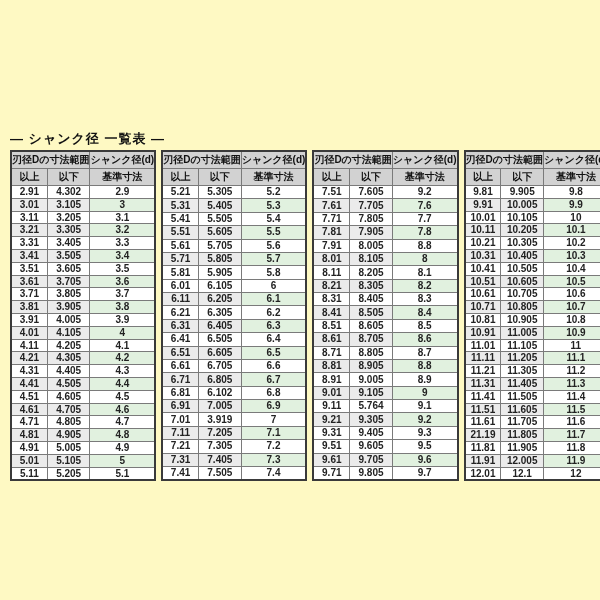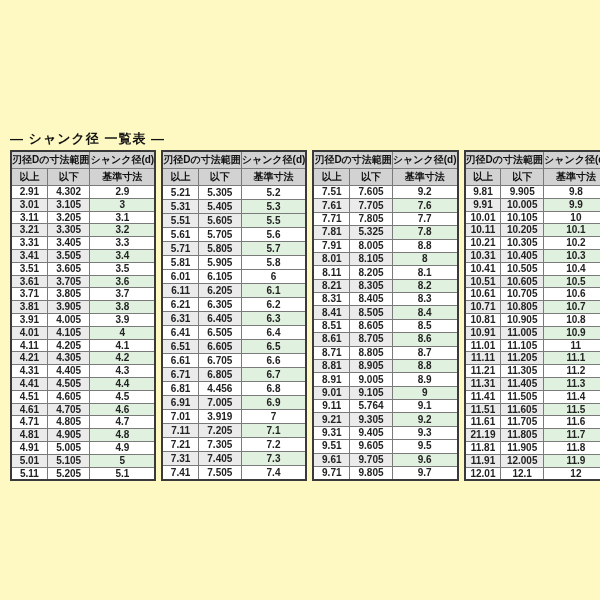--- a/index.html
+++ b/index.html
@@ -226,20 +226,25 @@
           <tr>
             <td class="cell-min">5.21</td>
             <td class="cell-max">5.305</td>
             <td class="cell-std">5.2</td>
           </tr>
           <tr class="alt">
             <td class="cell-min">5.31</td>
             <td class="cell-max">5.405</td>
             <td class="cell-std">5.3</td>
           </tr>
+          <tr>
+            <td class="cell-min">5.41</td>
+            <td class="cell-max">5.505</td>
+            <td class="cell-std">5.4</td>
+          </tr>
           <tr class="alt">
             <td class="cell-min">5.51</td>
             <td class="cell-max">5.605</td>
             <td class="cell-std">5.5</td>
           </tr>
           <tr>
             <td class="cell-min">5.61</td>
             <td class="cell-max">5.705</td>
             <td class="cell-std">5.6</td>
           </tr>
@@ -288,21 +293,21 @@
             <td class="cell-max">6.705</td>
             <td class="cell-std">6.6</td>
           </tr>
           <tr class="alt">
             <td class="cell-min">6.71</td>
             <td class="cell-max">6.805</td>
             <td class="cell-std">6.7</td>
           </tr>
           <tr>
             <td class="cell-min">6.81</td>
-            <td class="cell-max">4.456</td>
+            <td class="cell-max">6.102</td>
             <td class="cell-std">6.8</td>
           </tr>
           <tr class="alt">
             <td class="cell-min">6.91</td>
             <td class="cell-max">7.005</td>
             <td class="cell-std">6.9</td>
           </tr>
           <tr>
             <td class="cell-min">7.01</td>
             <td class="cell-max">3.919</td>
@@ -359,21 +364,21 @@
             <td class="cell-max">7.705</td>
             <td class="cell-std">7.6</td>
           </tr>
           <tr>
             <td class="cell-min">7.71</td>
             <td class="cell-max">7.805</td>
             <td class="cell-std">7.7</td>
           </tr>
           <tr class="alt">
             <td class="cell-min">7.81</td>
-            <td class="cell-max">5.325</td>
+            <td class="cell-max">7.905</td>
             <td class="cell-std">7.8</td>
           </tr>
           <tr>
             <td class="cell-min">7.91</td>
             <td class="cell-max">8.005</td>
             <td class="cell-std">8.8</td>
           </tr>
           <tr class="alt">
             <td class="cell-min">8.01</td>
             <td class="cell-max">8.105</td>

